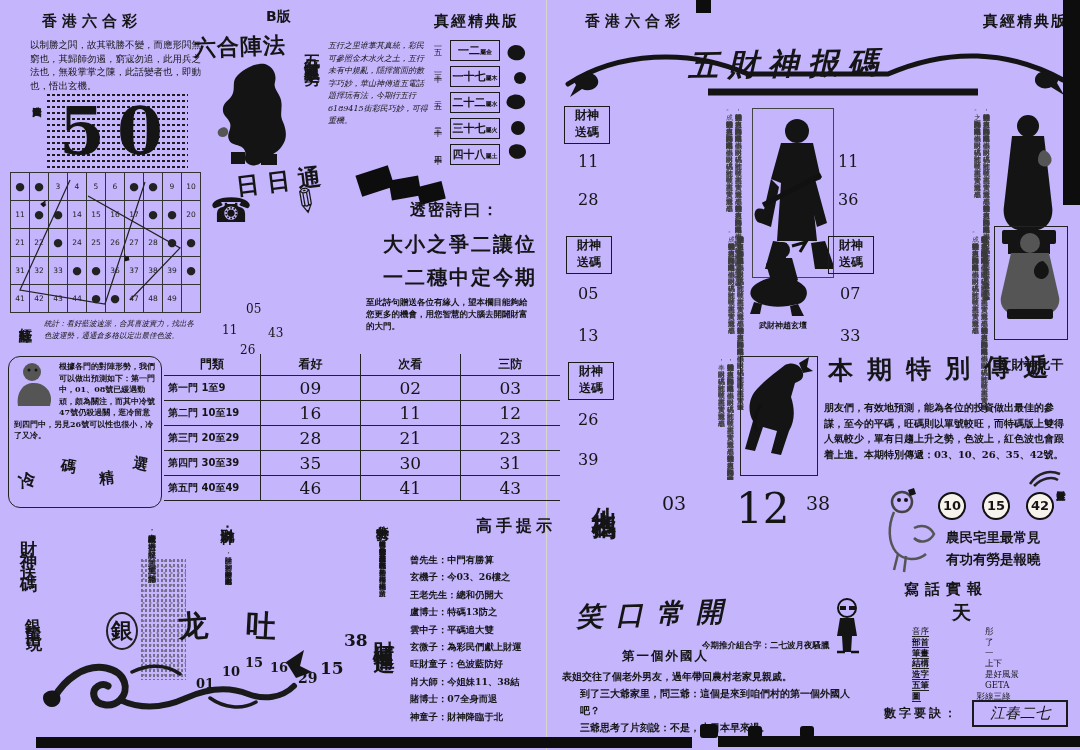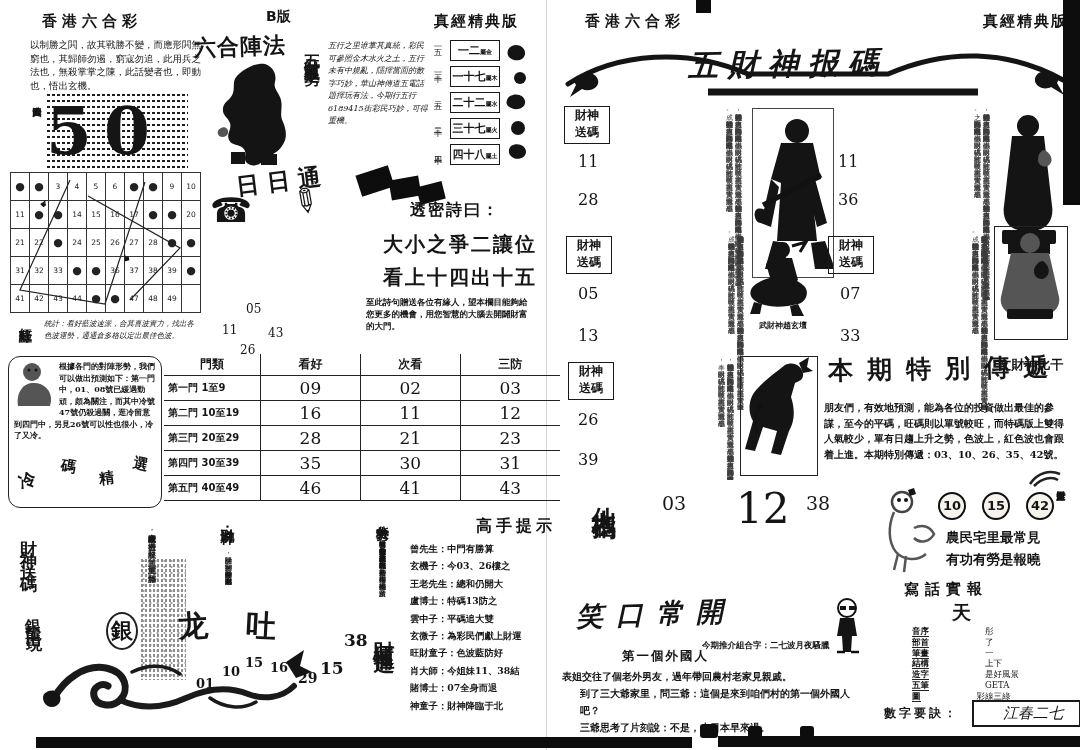--- a/index.html
+++ b/index.html
@@ -1,16 +1,16 @@
 <!DOCTYPE html>
 <html><head>
 <meta charset="utf-8">
 <style>
   html,body{margin:0;padding:0;background:#777;}
-  #sheet{position:relative;width:1080px;height:750px;background:#ffffff;overflow:hidden;
+  #sheet{position:relative;width:1080px;height:750px;background:#c4b5fd;overflow:hidden;
          font-family:"DejaVu Sans",sans-serif;color:#151515;}
   .abs{position:absolute;}
   .v{writing-mode:vertical-rl;text-orientation:upright;}
   .serif{font-family:"DejaVu Serif","Liberation Serif",serif;}
   .calli{font-family:"DejaVu Serif","Liberation Serif",serif;font-weight:bold;}
   .boxed{border:2px solid #1a1a1a;}
   .small7{font-size:7px;line-height:9px;}
   .fold{position:absolute;left:546px;top:0;width:1px;height:750px;background:#d8d5ca;}
   
   #gate-table{border-collapse:collapse;table-layout:fixed;width:396px;}
@@ -86,21 +86,21 @@
     <path class="blob" d="M8 2c6-3 14 2 13 8-1 7-10 8-15 4-4-3-3-10 2-12z"></path>
     <circle class="blob" cx="16" cy="34" r="6"></circle>
     <path class="blob" d="M6 52c7-4 16 0 15 7s-12 8-17 3c-3-3-1-8 2-10z"></path>
     <circle class="blob" cx="14" cy="84" r="7"></circle>
     <path class="blob" d="M7 102c6-4 15-1 15 6 0 6-9 9-14 5-4-3-4-8-1-11z"></path>
   </svg>
 
   <div class="abs v" style="left:30px;top:100px;height:68px;font-size:9px;font-weight:bold;">六合陣法圖</div>
 
   <div class="abs dotbg" style="left:46px;top:92px;width:142px;height:80px;">
-    <div class="serif" style="font-size:66px;font-weight:bold;line-height:78px;letter-spacing:12px;">50</div>
+    <div class="serif" style="font-size:66px;font-weight:bold;line-height:78px;text-align:center;letter-spacing:12px;">50</div>
   </div>
 
   <table id="grid-table" class="abs" style="left:10px;top:172px;">
     <tbody id="grid-body">
         <tr>
           <td style="font-size: 11px;">●</td>
           <td style="font-size: 11px;">●</td>
           <td>3</td>
           <td>4</td>
           <td>5</td>
@@ -177,21 +177,21 @@
   <div class="abs serif" style="left:222px;top:323px;font-size:12px;">11</div>
   <div class="abs serif" style="left:268px;top:326px;font-size:12px;">43</div>
   <div class="abs serif" style="left:240px;top:343px;font-size:12px;">26</div>
 
   <div class="stamp-blk" style="left:358px;top:170px;width:34px;height:22px;transform:rotate(-18deg);"></div>
   <div class="stamp-blk" style="left:390px;top:178px;width:30px;height:20px;transform:rotate(-10deg);"></div>
   <div class="stamp-blk" style="left:418px;top:184px;width:26px;height:18px;transform:rotate(-14deg);"></div>
   <div class="abs calli" style="left:410px;top:200px;font-size:16px;letter-spacing:2px;">透密詩曰：</div>
   <div class="abs serif" style="left:383px;top:228px;font-size:20px;font-weight:bold;line-height:33px;letter-spacing:2px;">
     <div>大小之爭二讓位</div>
-    <div>看上十四出十五</div>
+    <div>一二穗中定今期</div>
   </div>
   <div class="abs" style="left:366px;top:296px;width:164px;font-size:8.5px;line-height:12px;font-weight:bold;">至此詩句贈送各位有緣人，望本欄目能夠給您更多的機會，用您智慧的大腦去開闢財富的大門。</div>
 
   <table id="gate-table" class="abs" style="left:164px;top:354px;">
     <tbody>
     <tr class="hdr">
       <th style="width:96px;">門類</th>
       <th class="col-sep">看好</th>
       <th class="col-sep">次看</th>
       <th class="col-sep">三防</th>
@@ -254,21 +254,21 @@
     <span class="small7 serif">財神說話，財神到家。今期財神又獻財，為彩民們獻上財運。</span>
   </div>
 
   <div class="abs v" style="left:286px;top:516px;width:106px;height:118px;">
     <span class="calli" style="font-size:13px;">大勢分析</span>
     <span class="small7 serif" style="line-height:10px;">本公司經研究各項資料，并綜合九宮神衡及八卦掛位玄機，又請塞外高人玄機子登壇來持，再配以梅花易數之理，分析各期走勢，得出今期運程，得出今期重碼，請多留意。</span>
   </div>
 
   <div class="abs" style="left:410px;top:516px;width:146px;">
     <div class="calli" style="font-size:16px;text-align:right;letter-spacing:4px;">高手提示</div>
-    <div class="serif" style="font-size:9.3px;line-height:17.4px;font-weight:bold;margin-top:3px;">
+    <div class="serif" style="font-size:9.3px;line-height:17.4px;font-weight:bold;margin-top:14px;">
       <div>曾先生：中門有勝算</div>
       <div>玄機子：今03、26樓之</div>
       <div>王老先生：總和仍開大</div>
       <div>盧博士：特碼13防之</div>
       <div>雲中子：平碼追大雙</div>
       <div>玄微子：為彩民們獻上財運</div>
       <div>旺財童子：色波藍防好</div>
       <div>肖大師：今姐妹11、38結</div>
       <div>賭博士：07全身而退</div>
       <div>神童子：財神降臨于北</div>
@@ -406,30 +406,30 @@
   <div class="abs circnum" style="left:1026px;top:492px;">42</div>
   <div class="abs serif" style="left:946px;top:526px;font-size:13.5px;line-height:22px;font-weight:bold;">
     <div>農民宅里最常見</div>
     <div>有功有勞是報曉</div>
   </div>
   <div class="abs v" style="left:1054px;top:484px;height:104px;font-size:9px;font-weight:bold;">財童財運推介</div>
 
   <div class="abs calli" style="left:904px;top:580px;font-size:15px;letter-spacing:6px;transform:rotate(-1deg);">寫話實報</div>
   <div class="abs serif" style="left:952px;top:600px;font-size:19px;font-weight:bold;">天</div>
   <div class="abs" style="left:912px;top:626px;width:150px;font-size:8.5px;line-height:10.8px;">
-    <div><span class="uline" style="font-weight:bold;">音序</span><span class="serif" style="margin-left:56px;">彤</span></div>
+    <div><span class="uline" style="font-weight:normal;">音序</span><span class="serif" style="margin-left:56px;">彤</span></div>
     <div><span class="uline" style="font-weight:bold;">部首</span><span class="serif" style="margin-left:56px;">了</span></div>
     <div><span class="uline" style="font-weight:bold;">筆畫</span><span class="serif" style="margin-left:56px;">一</span></div>
     <div><span class="uline" style="font-weight:bold;">結構</span><span class="serif" style="margin-left:56px;">上下</span></div>
     <div><span class="uline" style="font-weight:bold;">造字</span><span class="serif" style="margin-left:56px;">是好風景</span></div>
     <div><span class="uline" style="font-weight:bold;margin-top:25px;">五筆</span><span class="serif" style="margin-left:56px;">GETA</span></div>
     <div><span class="uline" style="font-weight:bold;">圖</span><span class="serif" style="margin-left:56px;">彩線三綠</span></div>
   </div>
   <div class="abs serif" style="left:884px;top:705px;font-size:12px;font-weight:bold;letter-spacing:3px;">數字要訣：</div>
-  <div class="abs serif boxed" style="left:972px;top:700px;width:92px;height:23px;font-size:15px;font-style:italic;text-align:center;line-height:23px;padding-left:13px;">江春二七</div>
+  <div class="abs serif boxed" style="left:972px;top:700px;width:92px;height:23px;font-size:15px;font-style:italic;text-align:center;line-height:23px;">江春二七</div>
 
   <div class="abs calli" style="left:576px;top:596px;font-size:27px;letter-spacing:13px;font-style:italic;transform:rotate(-2deg);">笑口常開</div>
   <div class="abs" style="left:702px;top:640px;font-size:8.5px;font-weight:bold;">今期推介組合字：二七波月夜騷臘</div>
   <svg class="abs" style="left:832px;top:598px;" width="30" height="56" viewBox="0 0 30 56">
     <circle cx="15" cy="10" r="9" fill="none" stroke="#111" stroke-width="2"></circle>
     <path class="blob" d="M8 8h6v4H8zM17 8h6v4h-6z"></path>
     <path class="blob" d="M8 20h14l3 18h-5l-1 16h-8l-1-16H5z"></path>
     <path d="M5 54h8m6 0h8" stroke="#111" stroke-width="2.5"></path>
   </svg>
   <div class="abs serif" style="left:622px;top:648px;font-size:12.5px;font-weight:bold;letter-spacing:2px;">第一個外國人</div>

